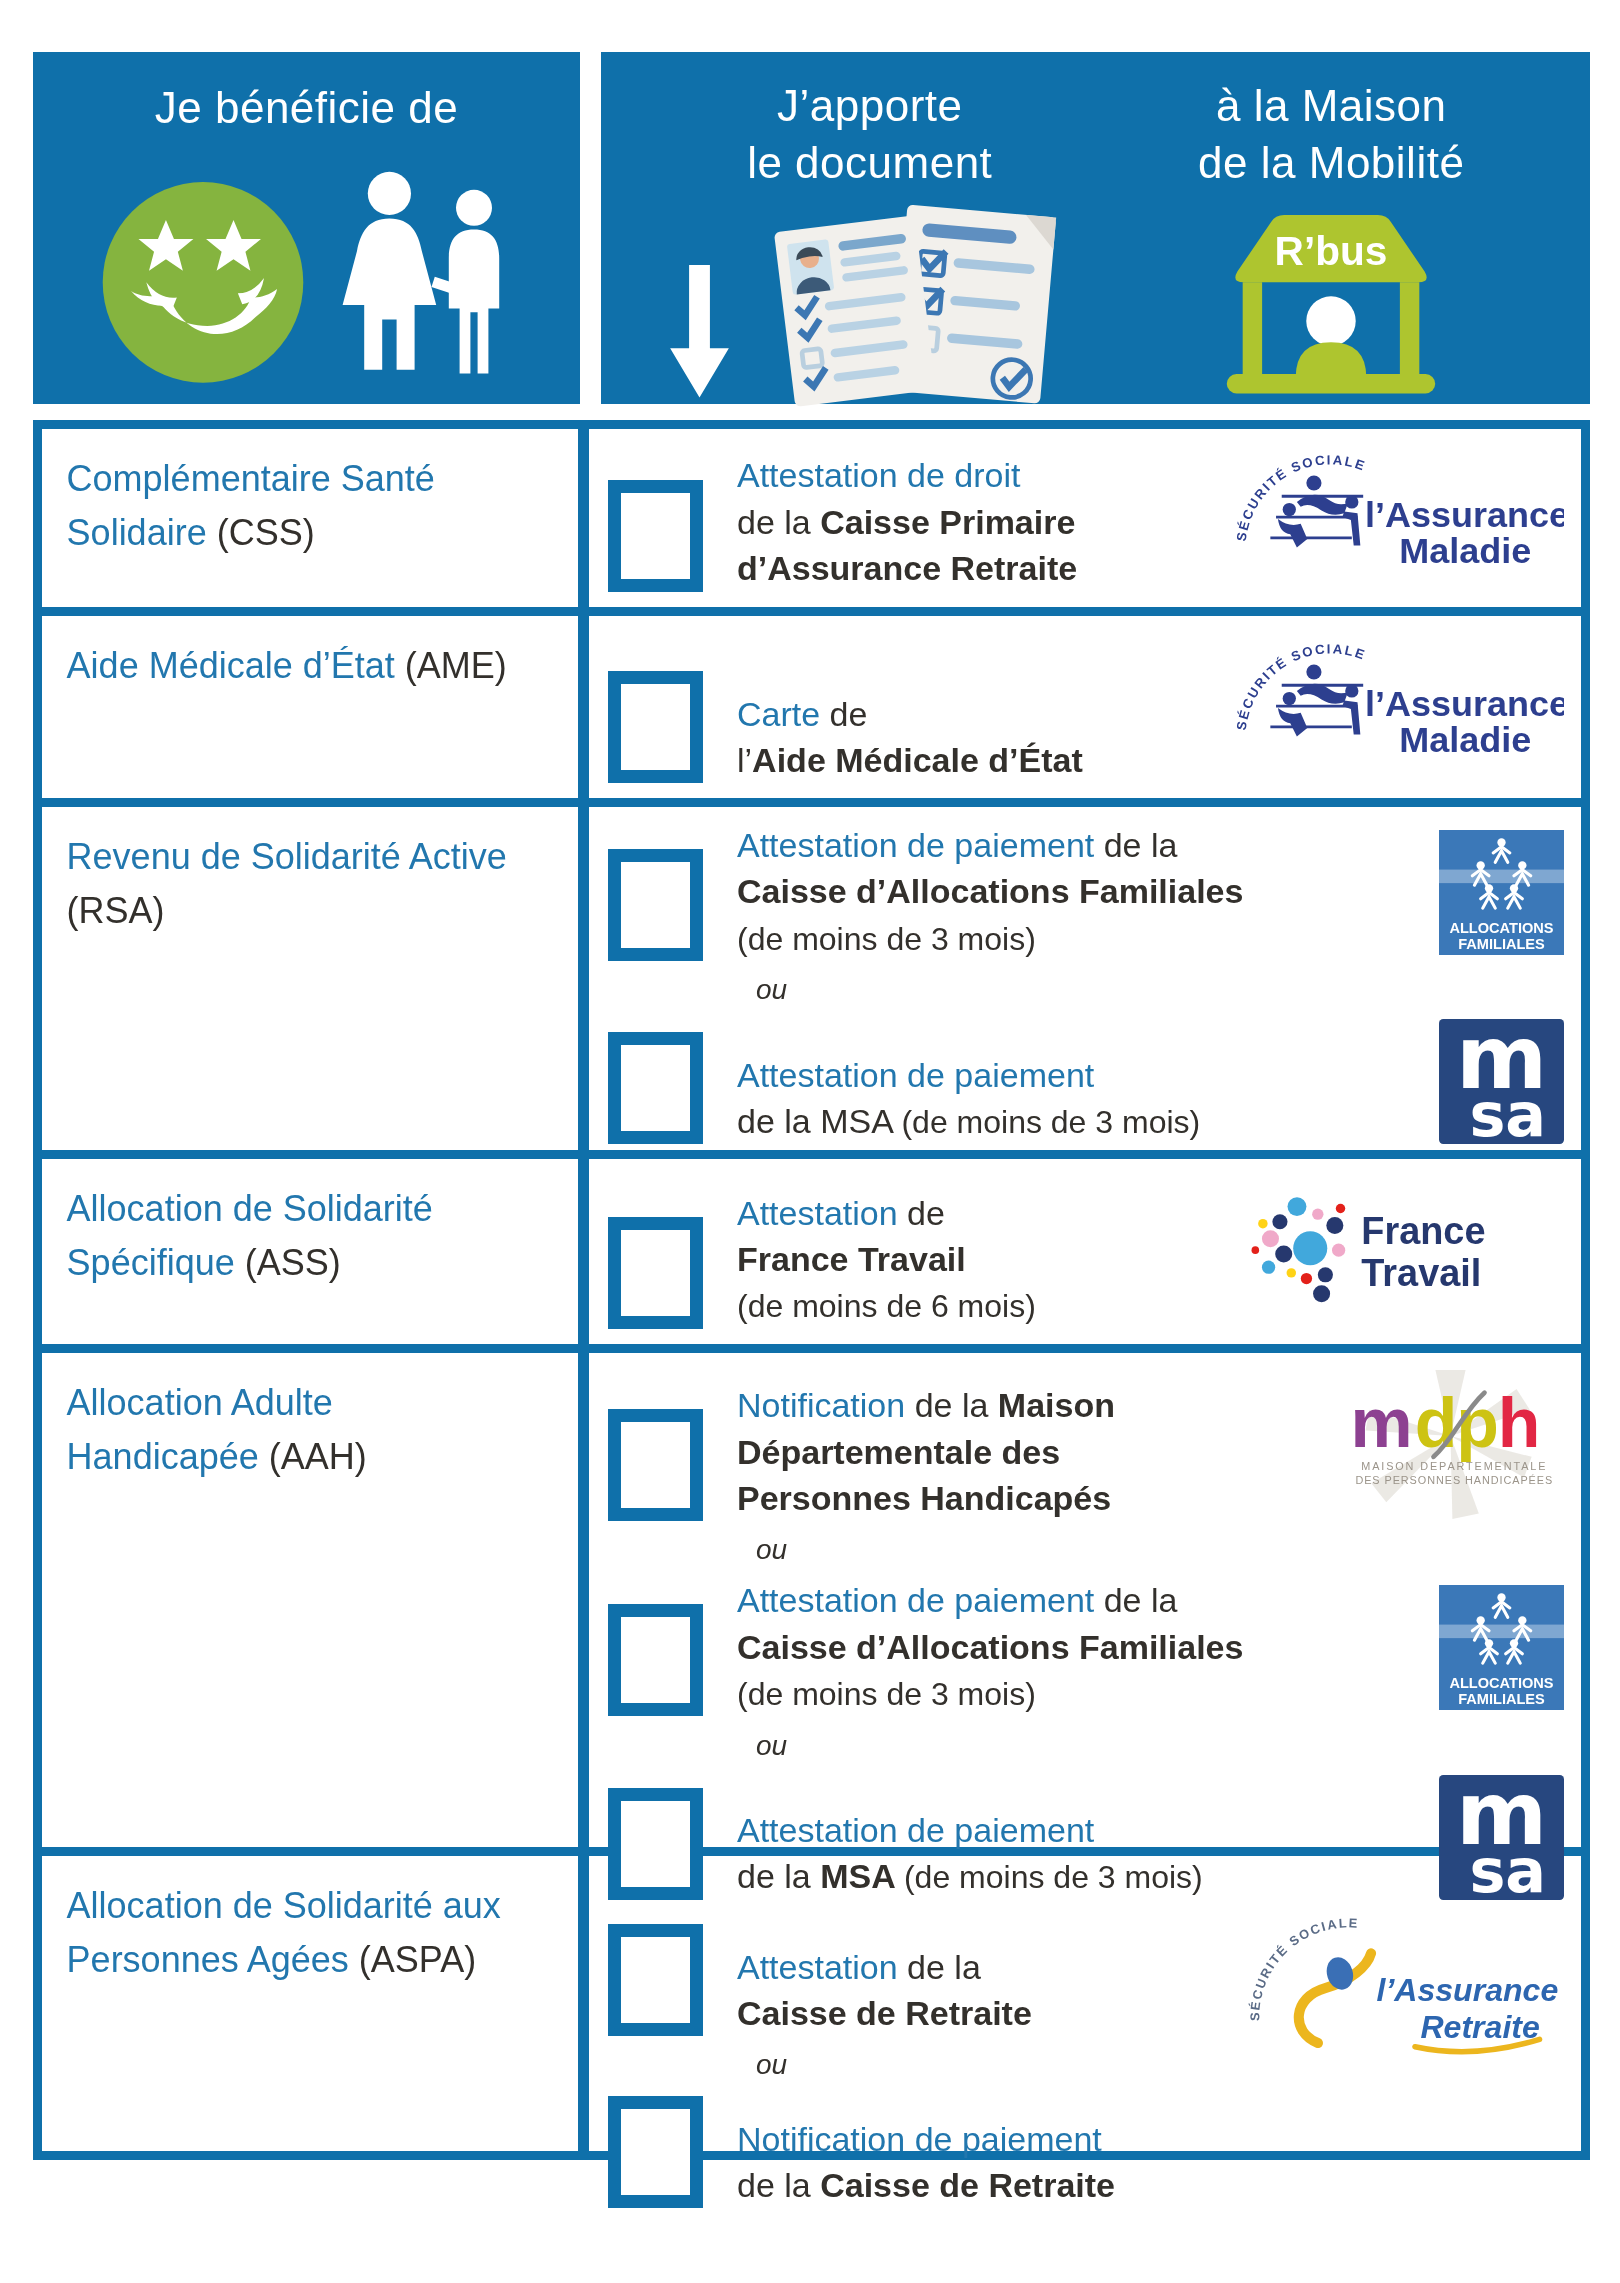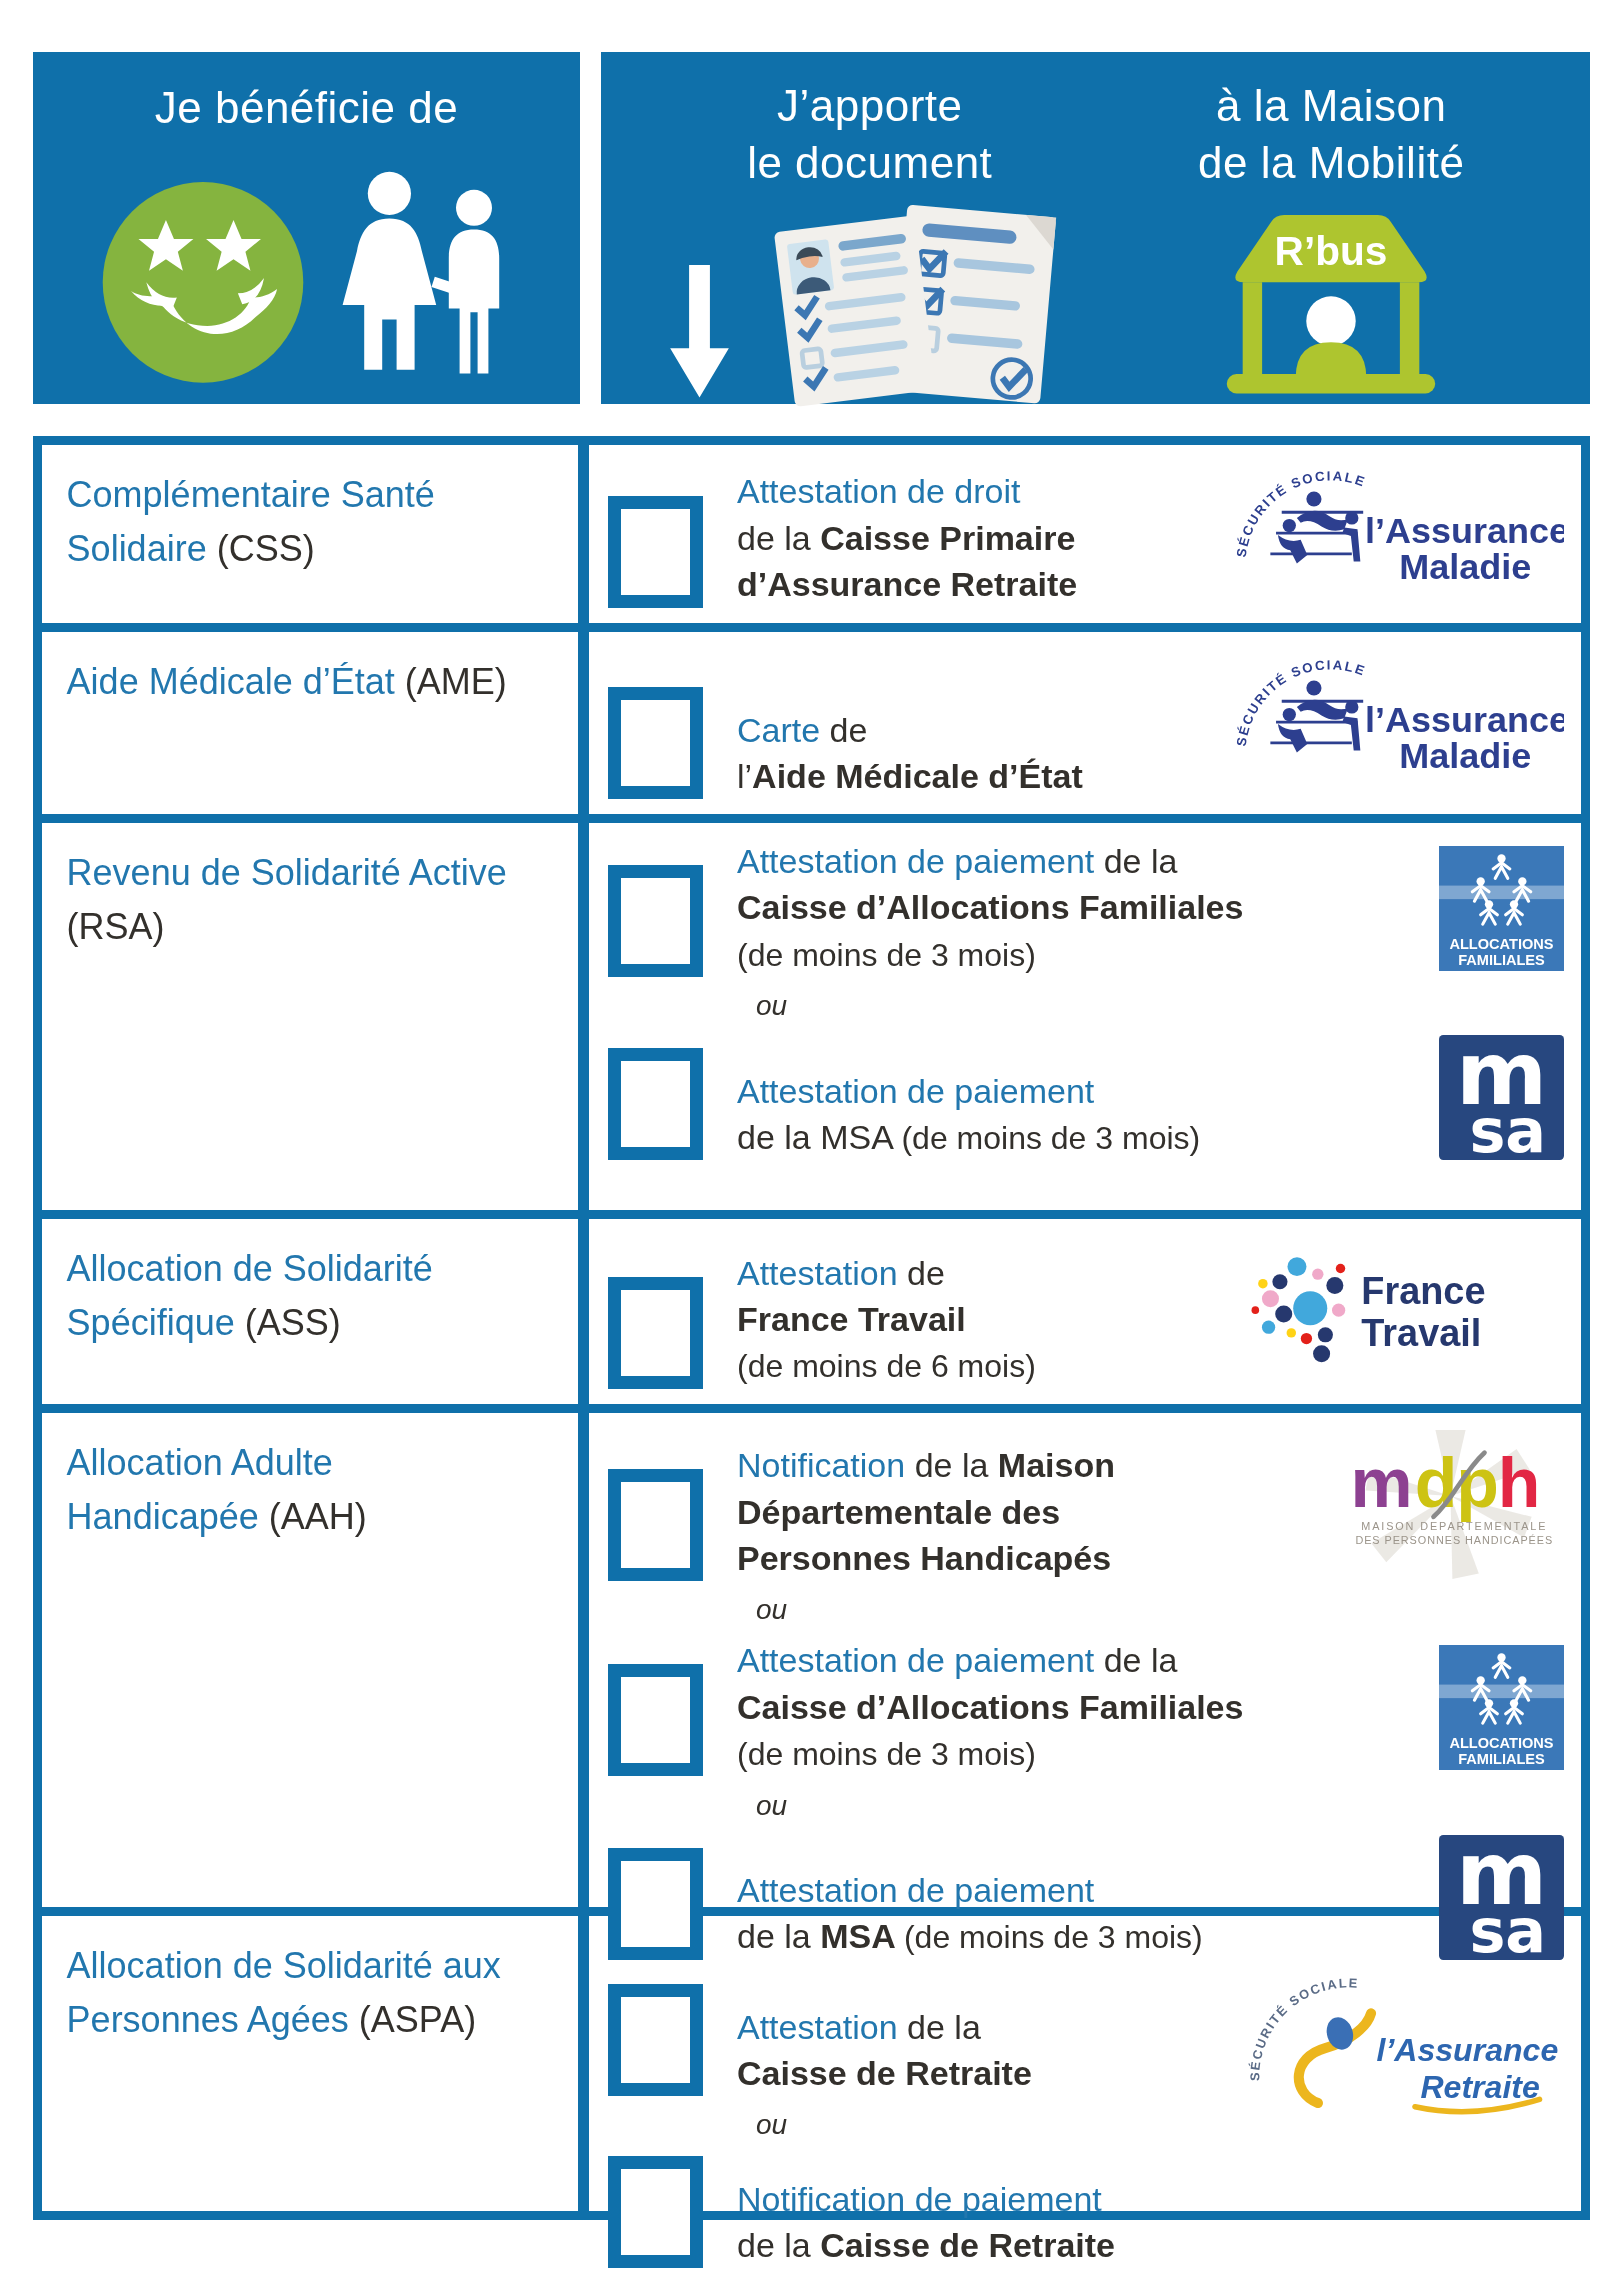--- a/index.html
+++ b/index.html
@@ -22,21 +22,21 @@
   .header{position:absolute;top:52px;left:33px;width:1557px;height:352px;display:flex;gap:21px}
   .hbox{background:var(--blue);color:#fff;height:100%}
   .hbox-left{width:547px;display:flex;flex-direction:column;align-items:center;padding-top:26.5px}
   .hbox-right{flex:1;display:flex;padding:24.6px 28px 9.5px 38px}
   .htitle{font-size:44px;font-weight:400;letter-spacing:0.5px;text-align:center;line-height:1.3}
   .hcol{flex:1;display:flex;flex-direction:column;align-items:center}
   .hicons-left{display:flex;align-items:flex-end;gap:26.5px;margin-top:32px}
   .hicons-mid{display:flex;align-items:flex-end;gap:28px;margin-top:13.2px}
 
   
-  .table{position:absolute;top:436px;left:33px;width:1557px;border:9.5px solid var(--blue);background:#fff}
+  .table{position:absolute;top:420px;left:33px;width:1557px;border:9.5px solid var(--blue);background:#fff}
   .row{display:flex;border-bottom:9.5px solid var(--blue)}
   .row:last-child{border-bottom:none}
   .benefit-cell{width:547px;border-right:11.4px solid var(--blue);padding:23px 24.6px 19px 24.6px;flex:none}
   .benefit{font-size:36px;line-height:1.5;max-width:445px;color:var(--tblue)}
   .benefit .abbr{color:var(--dark)}
   .docs-cell{flex:1;display:flex;flex-direction:column;padding:17px 13.2px 15px 19px}
   .doc-item{display:flex;align-items:flex-end}
   .doc-item.fill{flex:1}
   .checkbox{width:95px;height:112px;border:13.2px solid var(--blue);background:#fff;flex:none;margin-top:1.9px}
   .doc-text{flex:1;margin-left:34px;margin-top:-1.9px;font-size:34px;line-height:1.36;color:var(--dark)}
@@ -225,21 +225,21 @@
                 <path d="M128,68 l14,2 3,34 -7,0 -3,-27 -9,-3 z"></path>
               </g>
               <text x="150" y="84" font-size="38" font-weight="bold" fill="#2d3f8f">l’Assurance</text>
               <text x="186" y="122" font-size="38" font-weight="bold" fill="#2d3f8f">Maladie</text>
             </svg>
           </div>
         </div>
       </div>
     </div>
 
-    <div class="row" style="height:396px">
+    <div class="row" style="height:352px">
       <div class="benefit-cell">
         <div class="benefit"><span class="sb">Revenu de Solidarité Active </span><span class="abbr">(RSA)</span></div>
       </div>
       <div class="docs-cell">
         <div class="doc-item">
           <div class="checkbox"></div>
           <div class="doc-text">
             <div class="line"><span class="sb">Attestation de paiement </span><span class="sr">de la</span></div>
             <div class="line"><span class="sk">Caisse d’Allocations Familiales</span></div>
             <div class="line"><span class="ss">(de moins de 3 mois)</span></div>

